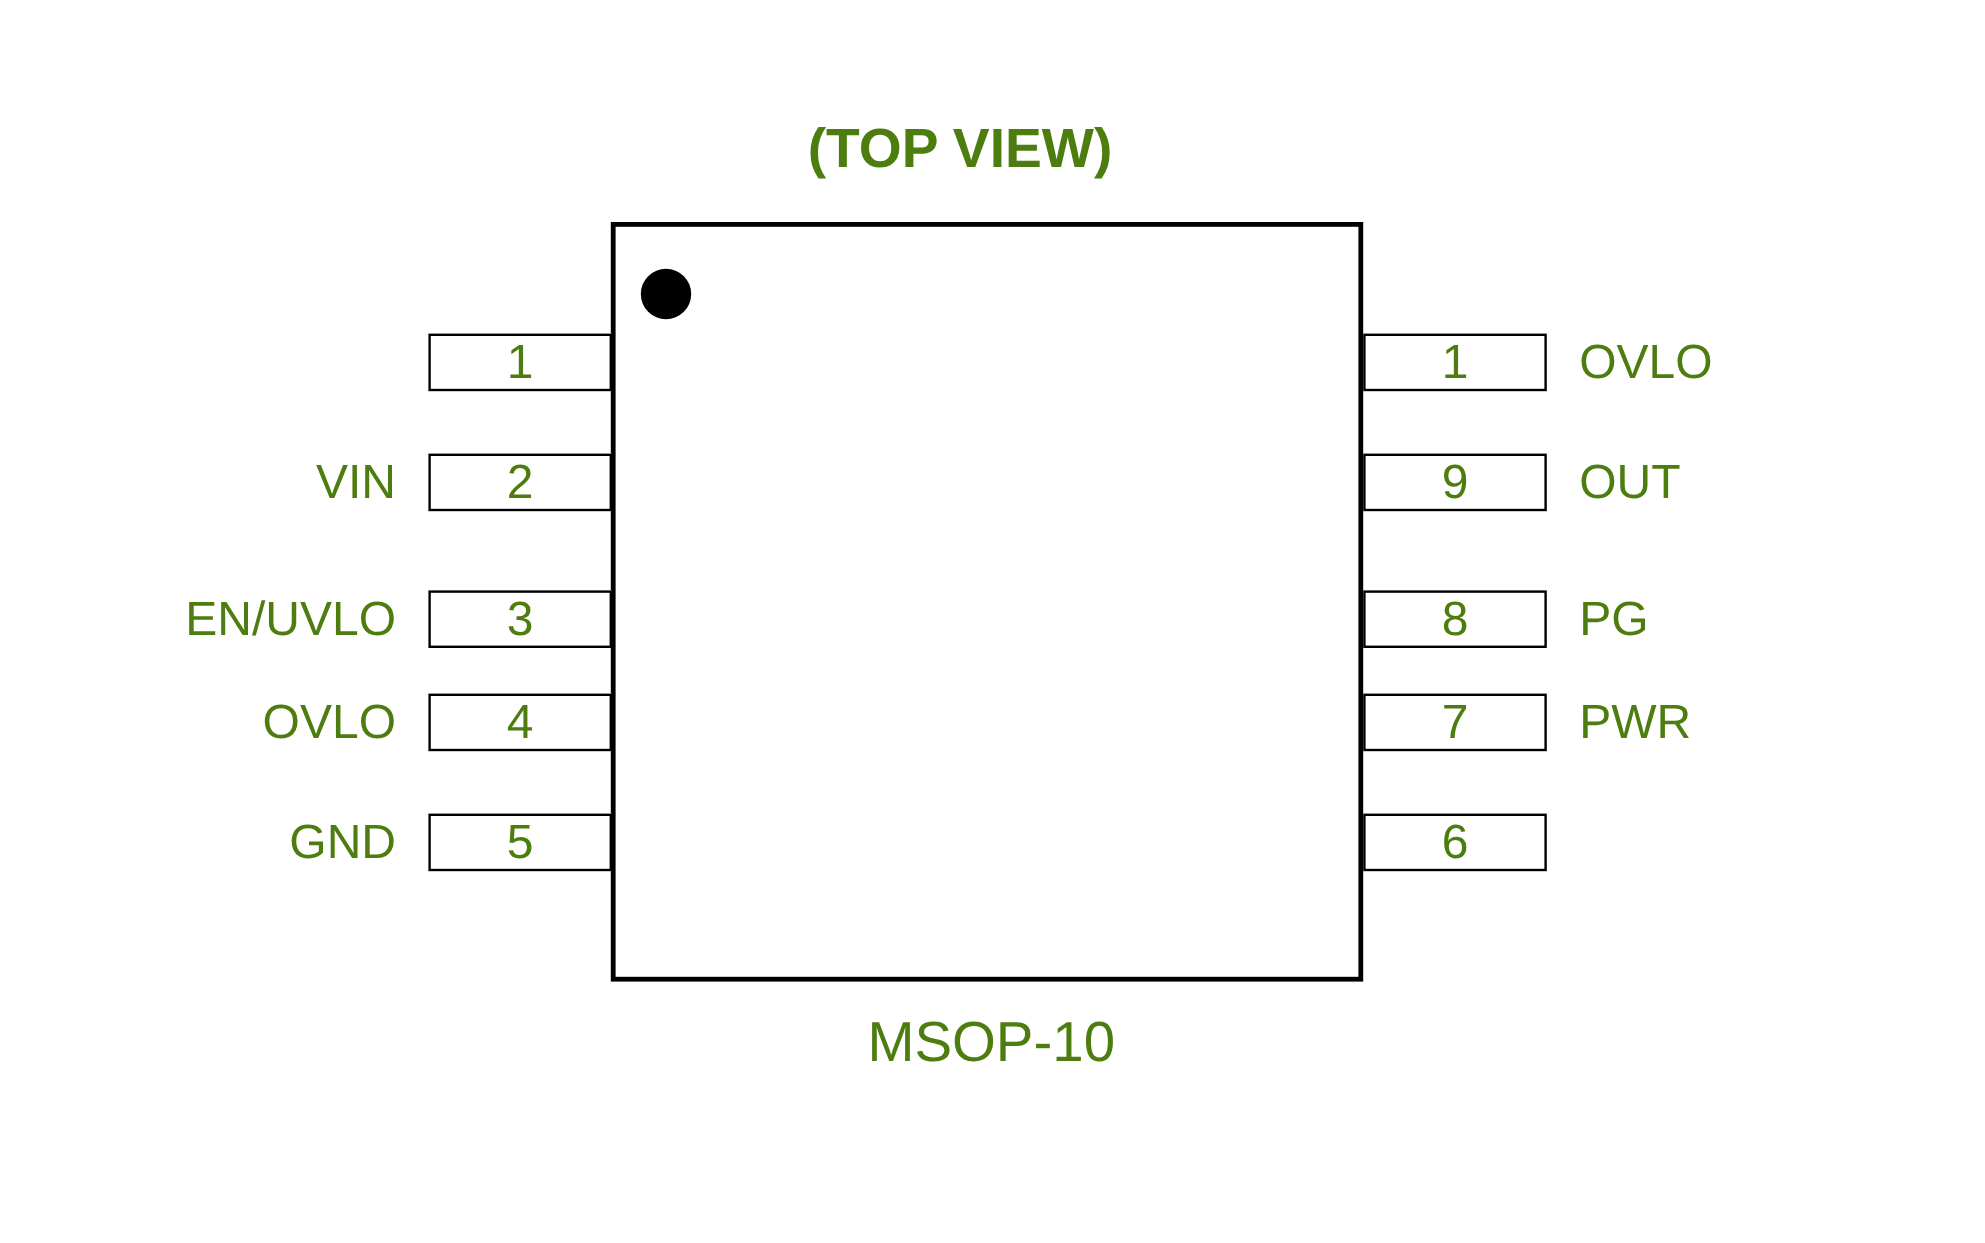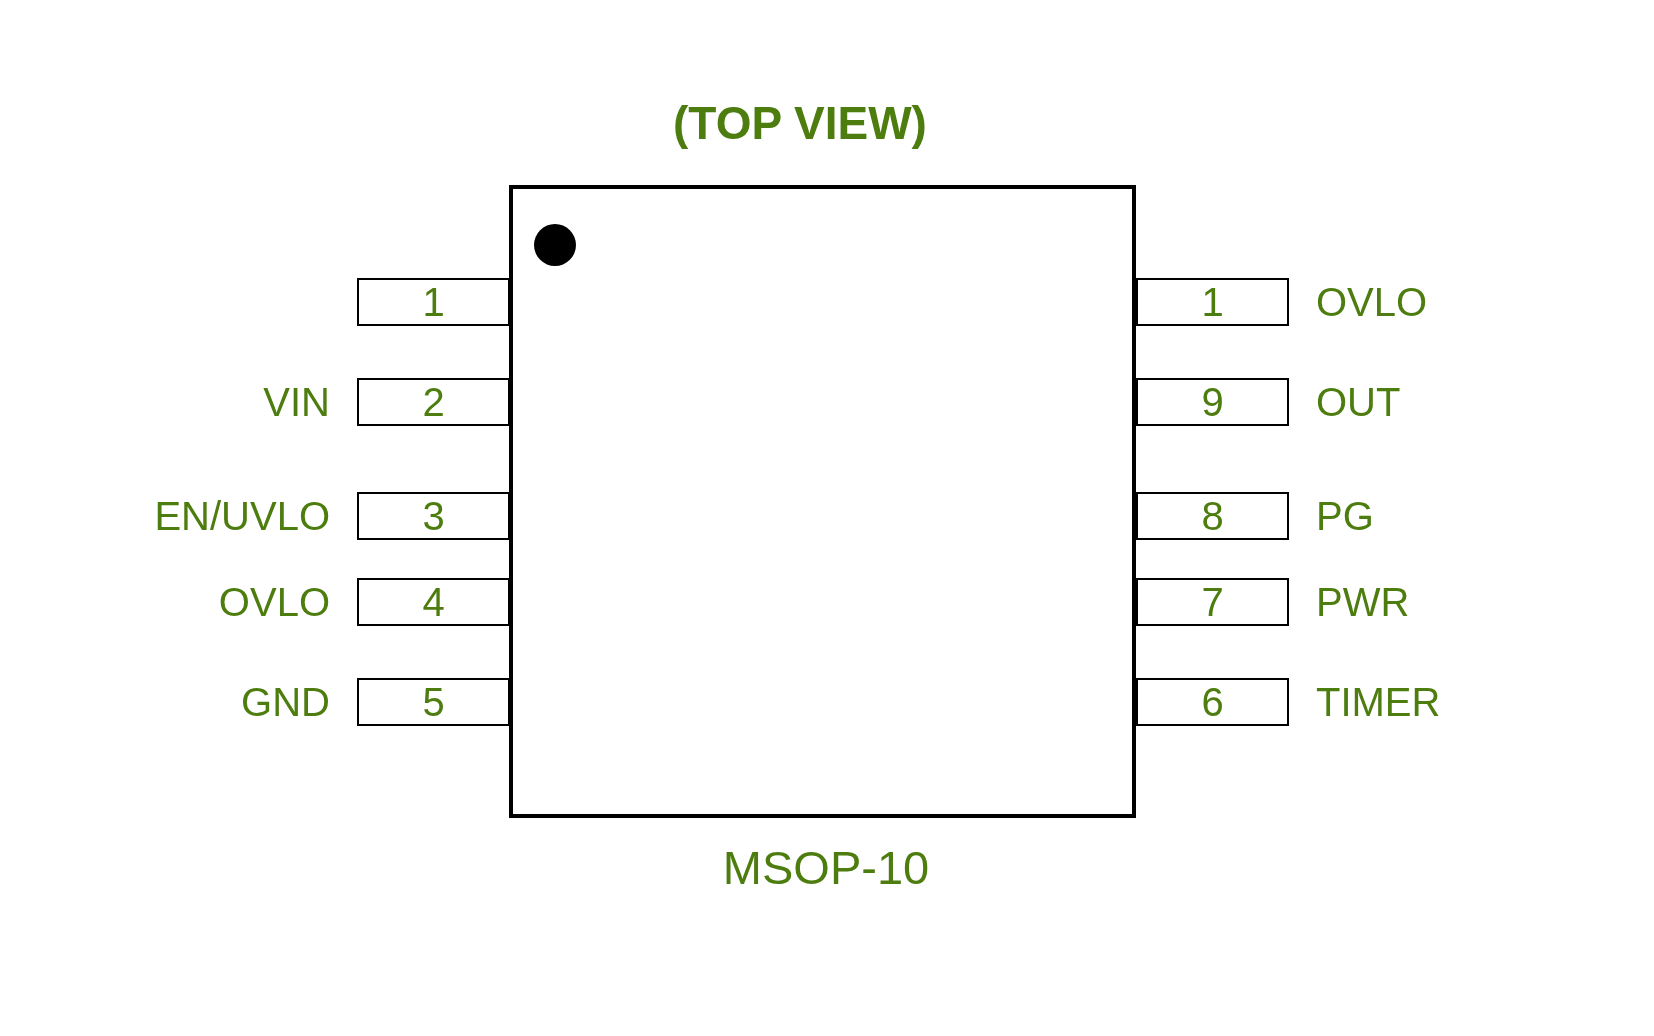--- a/index.html
+++ b/index.html
@@ -111,17 +111,16 @@
   <div class="pbox rcol row2"><span>9</span></div>
   <div class="plabel rcol row2">OUT</div>
 
   <div class="pbox rcol row3"><span>8</span></div>
   <div class="plabel rcol row3">PG</div>
 
   <div class="pbox rcol row4"><span>7</span></div>
   <div class="plabel rcol row4">PWR</div>
 
   <div class="pbox rcol row5"><span>6</span></div>
-  <div class="plabel rcol row5">TIMER</div>
 
   <div class="pkg">MSOP-10</div>
 
 </div>
 
 </body></html>

